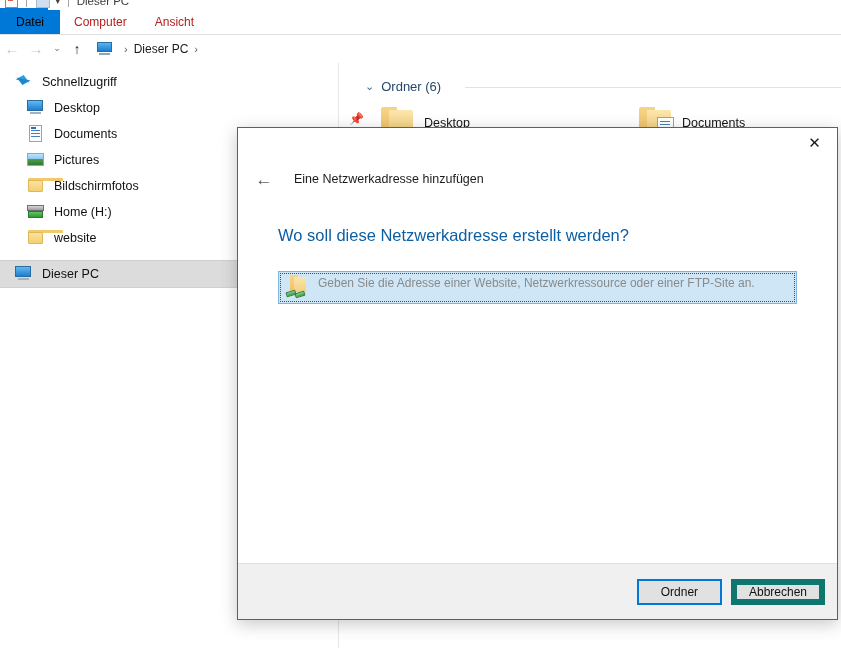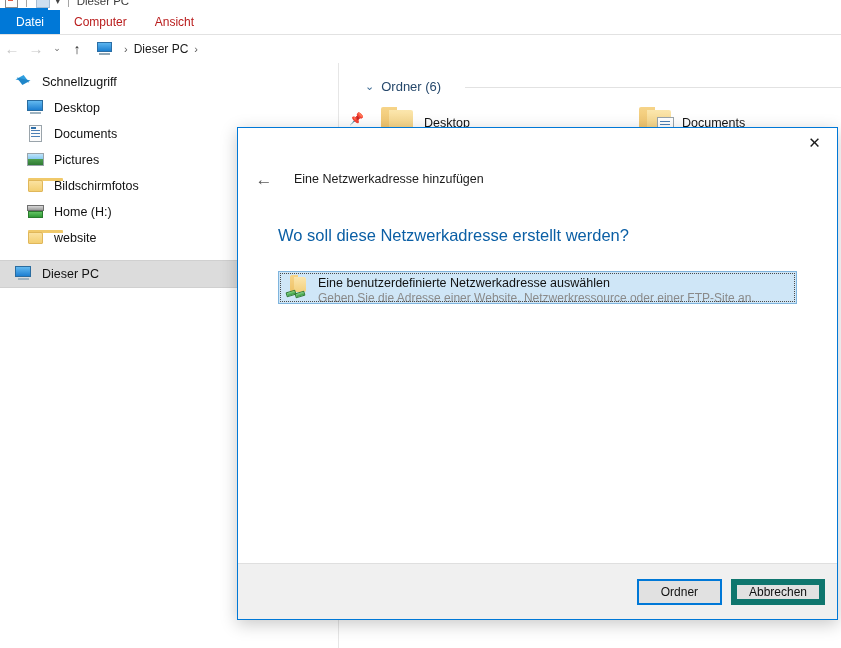--- a/index.html
+++ b/index.html
@@ -105,21 +105,21 @@
     align-items: center;
     justify-content: center;
     font-size: 12px;
     color: #b91c1c;
     padding: 0 14px;
     cursor: default;
     white-space: nowrap;
   }
   .tab.file {
     background: #0078d7;
-    color: #ffffff;
+    color: #000000;
     padding: 0 16px;
   }
   .ribbon-underline {
     position: absolute;
     top: 34px; left: 0;
     width: 841px; height: 1px;
     background: #e2e2e2;
   }
 
   
@@ -764,21 +764,20 @@
     <div class="choice-list">
       <div class="choice selected">
         <span class="net-folder">
           <span class="fback"></span>
             <span class="ffront"></span>
           <span class="wire"></span>
           <span class="plug-a"></span>
             <span class="plug-b"></span>
         </span>
         <span class="ctext">
-          <span class="ctitle" style="display: block;">Eine benutzerdefinierte Netzwerkadresse auswählen</span>
           <span class="cdesc" style="display: block;">Geben Sie die Adresse einer Website, Netzwerkressource oder einer FTP-Site an.</span>
         </span>
       </div>
     </div>
   </div>
 
   <div class="dlg-footer">
     <div class="btn default">Ordner</div>
     <div class="btn">Abbrechen</div>
   </div>

